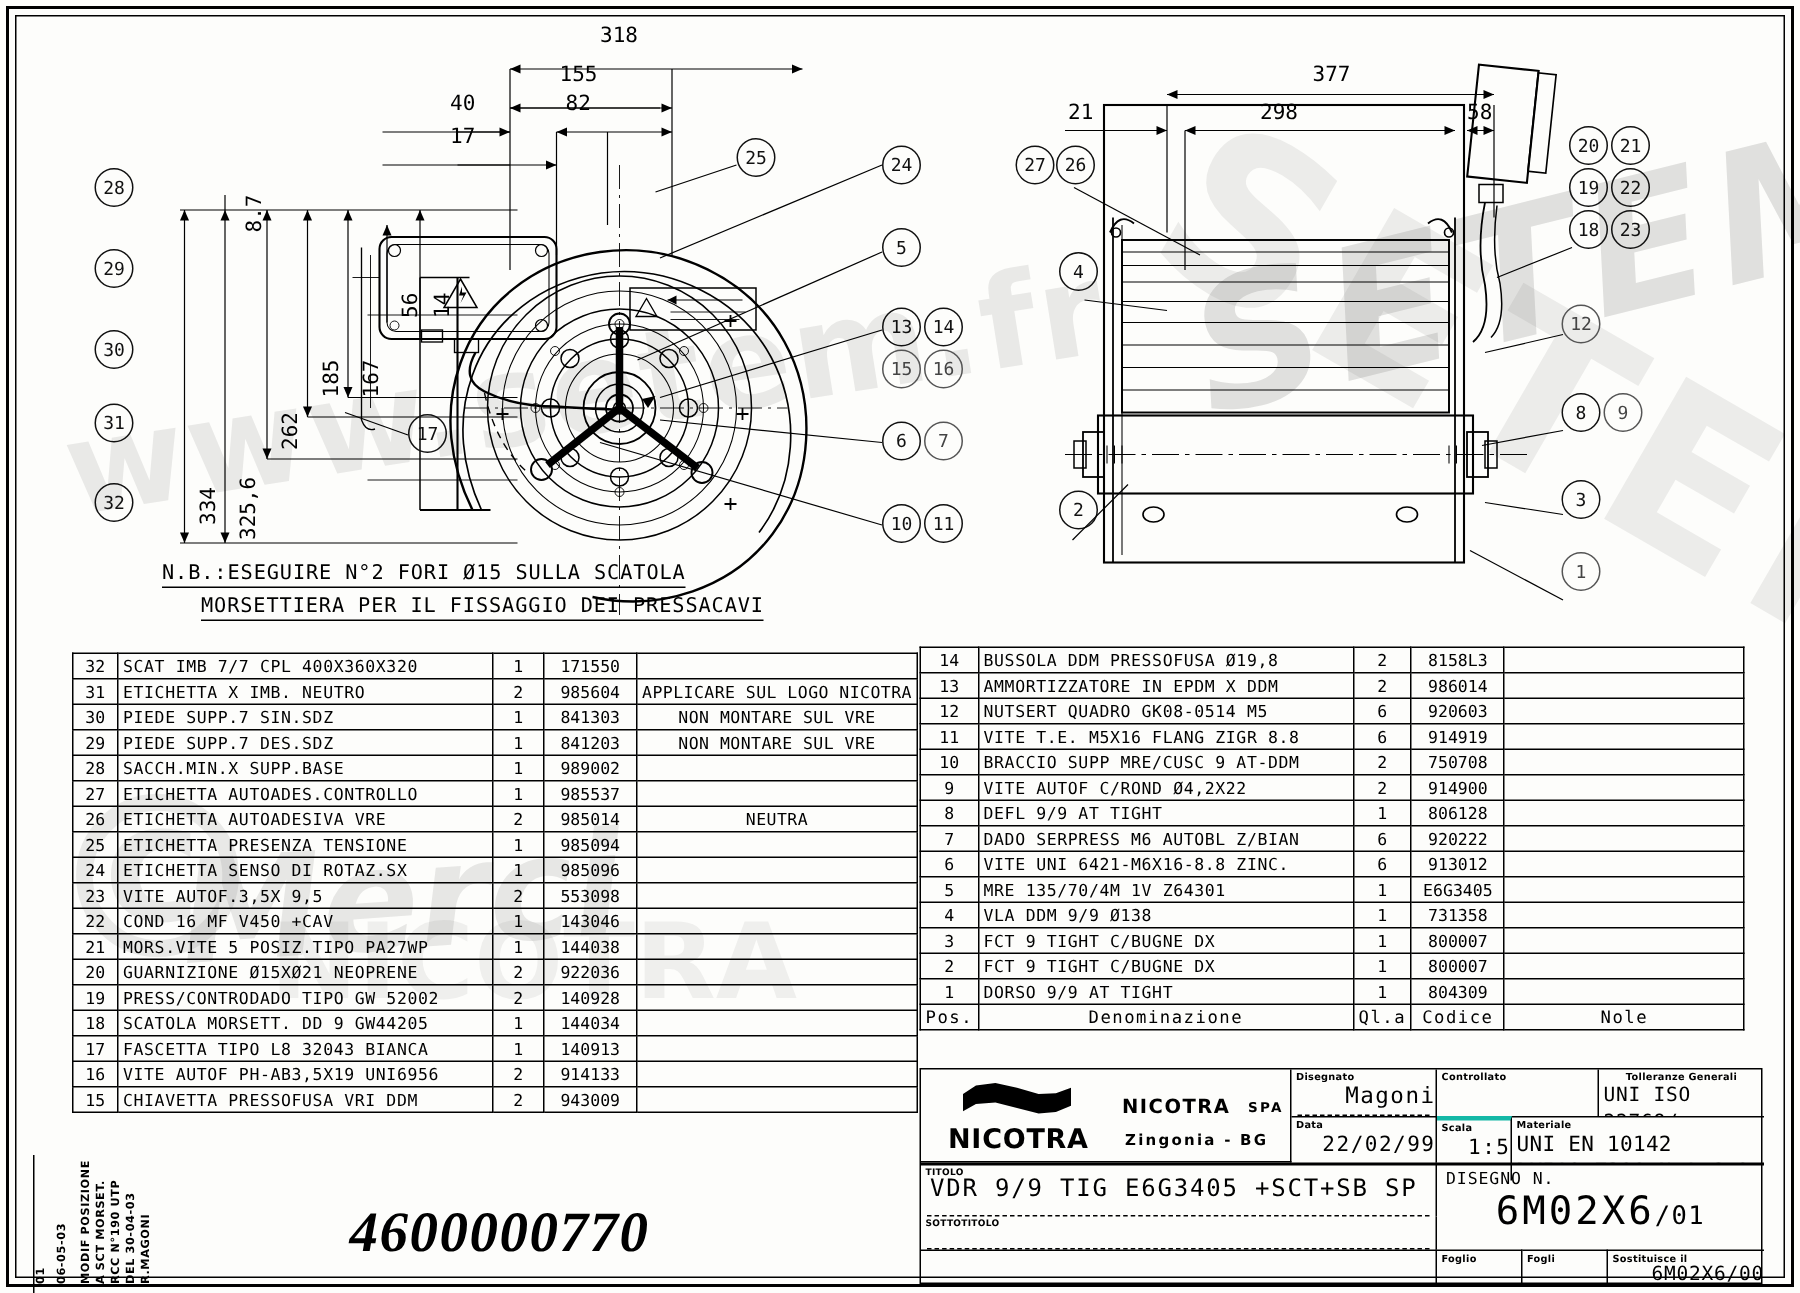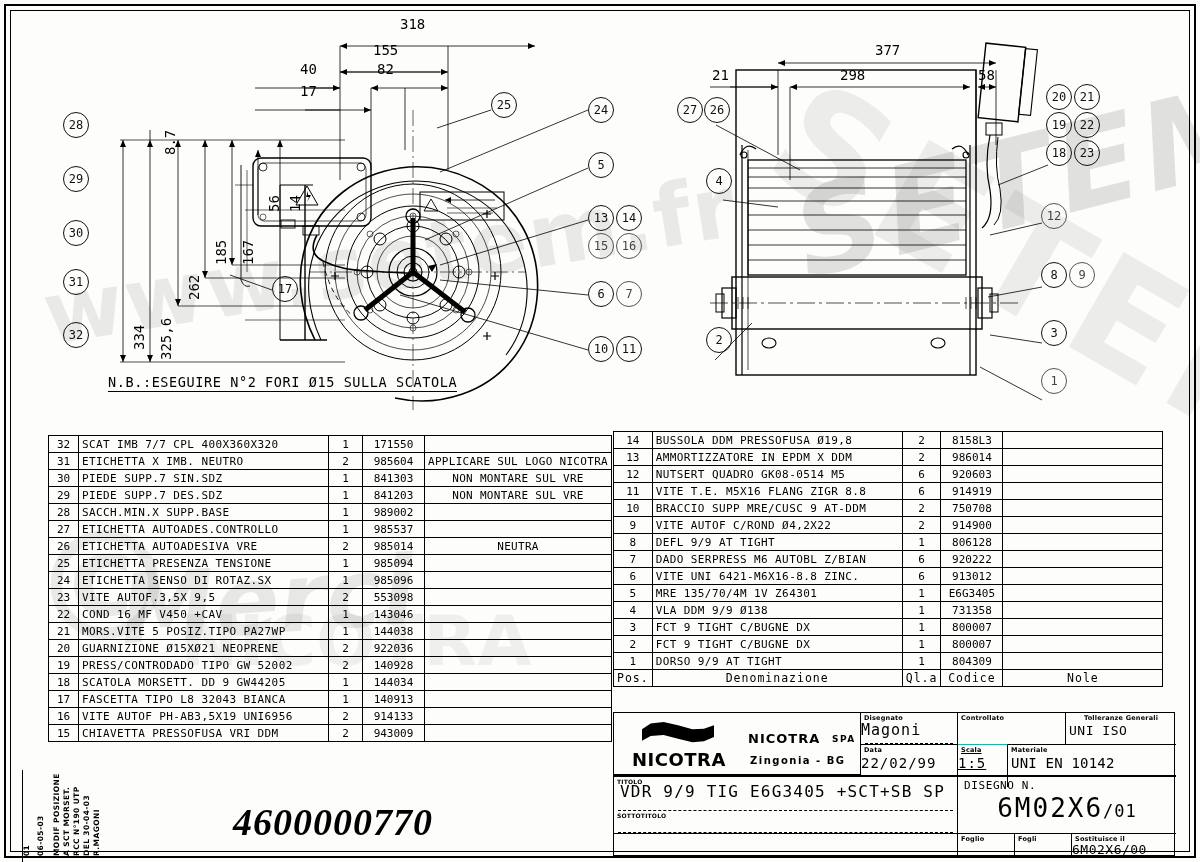--- a/index.html
+++ b/index.html
@@ -154,21 +154,21 @@
   .tb-lbl {
     font-family: "DejaVu Sans", sans-serif;
     font-size: 6.5px;
     font-weight: bold;
     letter-spacing: .2px;
     padding: 1px 0 0 3px;
     line-height: 8px;
   }
   .tb-val {
     font-size: 15px;
-    text-align: left;
+    text-align: right;
     letter-spacing: 1px;
     line-height: 18px;
   }
   .tb-val.small { font-size: 9px; letter-spacing: 0; }
   .tb-val.left  { text-align: left; padding-left: 6px; }
 
   .dashline { border-bottom: 1px dashed #000; }
 
   
   .logo-wave {
@@ -550,20 +550,21 @@
       <line x1="25" y1="285" x2="62" y2="248"></line>
       <line x1="358" y1="90" x2="308" y2="110"></line>
       <line x1="352" y1="148" x2="300" y2="160"></line>
       <line x1="352" y1="212" x2="298" y2="222"></line>
       <line x1="352" y1="268" x2="300" y2="260"></line>
       <line x1="352" y1="325" x2="290" y2="292"></line>
     </g>
   </svg>
 
   <div class="note" style="left:108px; top:374px;">N.B.:ESEGUIRE N°2 FORI Ø15 SULLA SCATOLA</div>
+  <div class="note" style="left:134px; top:396px;">MORSETTIERA PER IL FISSAGGIO DEI PRESSACAVI</div>
 
   <table class="bom" style="left:48px; top:435px;">
     <tbody id="bom-left">
         <tr>
           <td class="c-pos">32</td>
           <td class="c-den">SCAT IMB 7/7 CPL 400X360X320</td>
           <td class="c-qta">1</td>
           <td class="c-cod">171550</td>
           <td class="c-note"></td>
         </tr>
@@ -823,21 +824,21 @@
     <div style="position:absolute;left:452px;top:0;width:110px;height:31px;overflow:hidden;">
       <div class="tb-lbl" style="text-align:center;padding-left:0;">Tolleranze Generali</div>
       <div class="tb-val" style="font-size:13px;letter-spacing:.5px;text-align:left;padding-left:3px;">UNI ISO 22768/v</div>
     </div>
 
     <div style="position:absolute;left:247px;top:31px;width:97px;height:31px;border-top:1px solid #000;border-right:1px solid #000;">
       <div class="tb-lbl">Data</div>
       <div class="tb-val" style="font-size:14px;">22/02/99</div>
     </div>
 
-    <div style="position:absolute;left:344px;top:31px;width:50px;height:43px;border-top:1px solid #14b8a6;border-right:1px solid #000;text-decoration:underline;">
+    <div style="position:absolute;left:344px;top:31px;width:50px;height:43px;border-top:3px solid #14b8a6;border-right:1px solid #000;">
       <div class="tb-lbl">Scala</div>
       <div class="tb-val" style="font-size:14px;">1:5</div>
     </div>
 
     <div style="position:absolute;left:394px;top:31px;width:168px;height:31px;border-top:1px solid #000;overflow:hidden;">
       <div class="tb-lbl">Materiale</div>
       <div class="tb-val small" style="text-align:left;padding-left:3px;font-size:14px;letter-spacing:.2px;">UNI EN 10142 DX510+Z200-N-A-C-0</div>
     </div>
 
     <div style="position:absolute;left:0;top:62px;width:344px;height:36px;border-top:2px solid #000;border-right:1px solid #000;">

